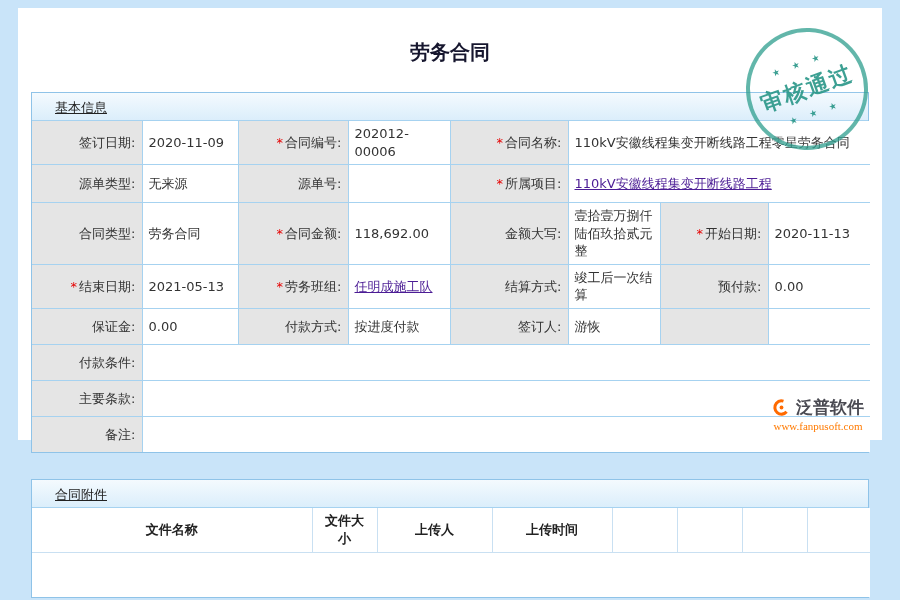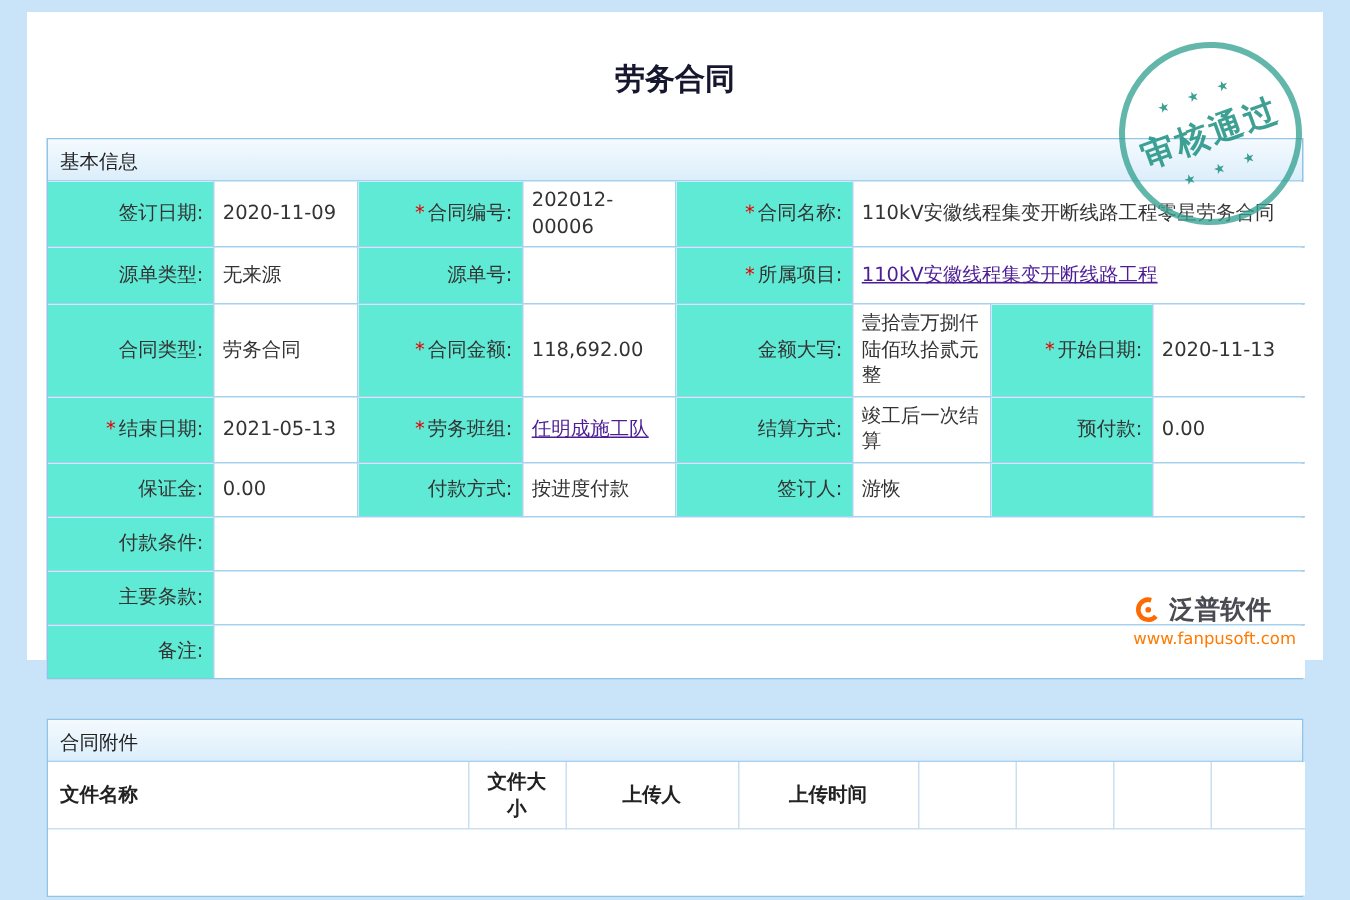--- a/index.html
+++ b/index.html
@@ -23,59 +23,60 @@
     padding-top: 30px;
     font-size: 20px;
     font-weight: bold;
     color: #16162e;
     line-height: 28px;
   }
   .panel { border: 1px solid #8fc3e8; margin-top: 26px; background: #fff; }
   .panel-header {
     background: linear-gradient(#f4fafe, #dbeefb);
     border-bottom: 1px solid #a6d2f0;
-    padding: 6px 8px;
+    padding: 6px 23px;
     font-size: 13px;
     color: #222;
     height: 28px;
+    text-decoration: underline;
   }
   table.info, table.attach {
     width: 100%;
     border-collapse: collapse;
     border-style: hidden; 
     table-layout: fixed;
     font-size: 13px;
   }
   .info td {
     border: 1px solid #a6d2f0;
     padding: 4px 6px;
     color: #333;
     vertical-align: middle;
     line-height: 1.35;
     overflow: hidden;
   }
-  .info td.lbl { background: #5eead4; text-align: right; }
+  .info td.lbl { background: #e5e5e5; text-align: right; }
   .info td.val { background: #ffffff; text-align: left; }
   .info tr.r-std  { height: 38px; }
   .info tr.r-tall { height: 48px; }
   .info tr.r-slim { height: 36px; }
   .req { color: #e60000; margin-right: 2px; font-weight: normal; }
   a.link { color: #4c1d95; text-decoration: underline; cursor: pointer; }
   .attach th {
     border: 1px solid #c9e0f2;
     background: #ffffff;
     font-weight: bold;
     font-size: 13px;
     color: #222;
     height: 34px;
     padding: 4px 8px;
     text-align: center;
     vertical-align: middle;
   }
-  .attach th.first { text-align: left; }
+  .attach th.first { text-align: center; }
   .attach td.empty-row { border: 1px solid #c9e0f2; height: 44px; background: #fff; }
   .stamp {
     position: absolute;
     right: 14px;
     top: 20px;
     width: 122px;
     height: 122px;
     border: 4px solid rgba(46, 157, 142, 0.75);
     border-radius: 50%;
     transform: rotate(-20deg);
@@ -90,21 +91,22 @@
   }
   .stamp-text { font-size: 22px; font-weight: bold; letter-spacing: 2px; white-space: nowrap; }
   .stamp-stars { font-size: 9px; letter-spacing: 5px; line-height: 1; }
   .stamp-stars.top { margin-bottom: 6px; }
   .stamp-stars.bottom { margin-top: 6px; }
   .footer-logo {
     position: absolute;
     right: 18px;
     bottom: 8px;
     z-index: 5;
-    text-align: right;
+    text-align: center;
+    font-family: Liberation Serif, serif;
   }
   .logo-row { display: flex; align-items: center; gap: 5px; }
   .logo-name { font-size: 17px; font-weight: bold; color: #4a4a52; }
   .logo-url { color: #ff7a00; font-size: 11px; margin-top: 1px; }
 </style>
 </head>
 <body>
 
 <div class="container">
 

